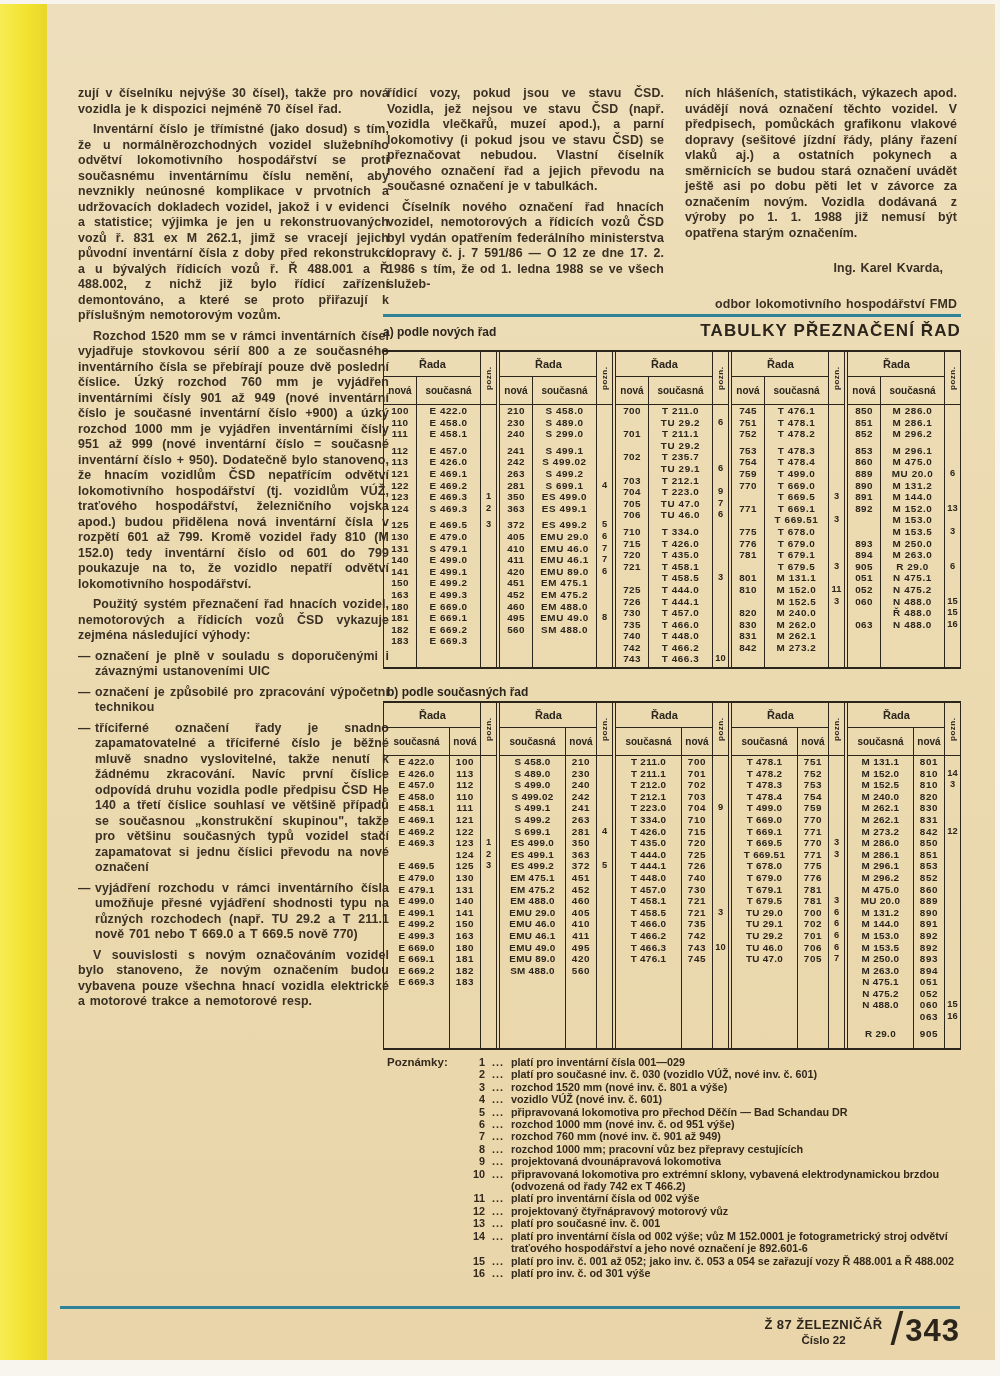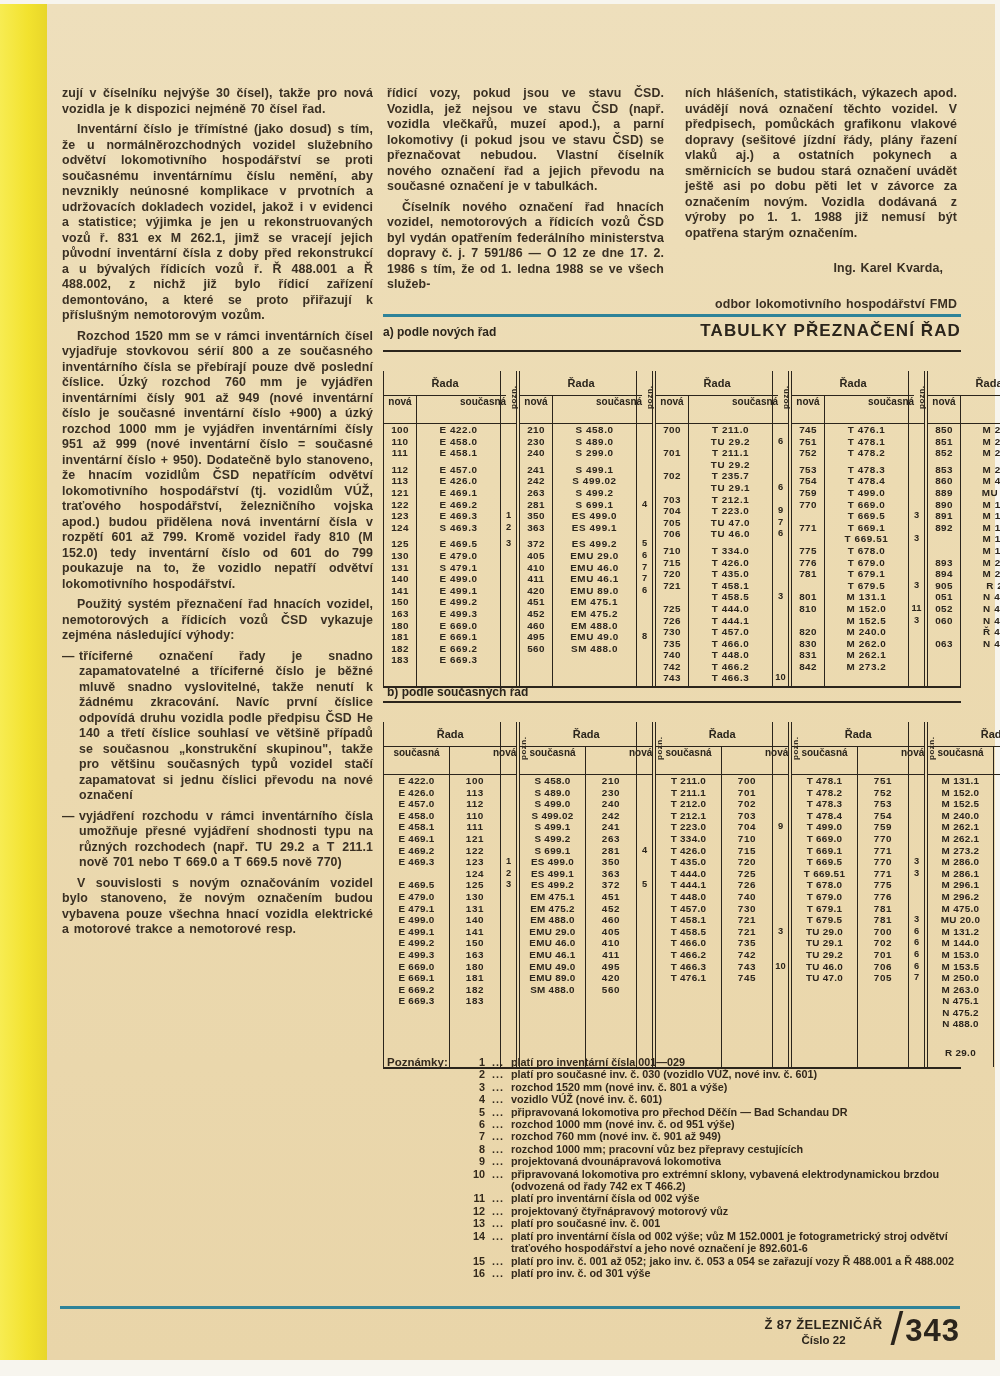--- a/index.html
+++ b/index.html
@@ -4,48 +4,48 @@
 <style>
   html,body{margin:0;padding:0;}
   body{width:1000px;height:1376px;background:#f7f5ee;position:relative;
        font-family:"Liberation Sans", sans-serif;}
   .paper{position:absolute;left:0;top:4px;width:995px;height:1356px;
          background:linear-gradient(180deg,#eedfbc 0%,#ecdbb2 35%,#e9d5a9 100%);}
   .yellow-strip{position:absolute;left:0;top:4px;width:47px;height:1356px;
          background:linear-gradient(90deg,#f7ec52 0%,#f2e22e 60%,#e8d62a 100%);}
   .col{position:absolute;font-size:12.4px;line-height:15.5px;font-weight:700;
        color:#3a3023;text-align:justify;letter-spacing:.1px;word-spacing:1.2px;}
-  #col1{left:62px;top:86px;width:311px;}
+  #col1{left:78px;top:86px;width:311px;}
   #col2{left:387px;top:86px;width:277px;}
   #col3{left:685px;top:86px;width:272px;}
   .para{margin:0 0 5px 0;text-indent:15px;}
   .para.flush{text-indent:0;}
   .bullet{position:relative;padding-left:17px;margin:0 0 5px 0;}
   .bullet::before{content:"—";position:absolute;left:0;top:0;}
   .sig{font-weight:700;text-align:right;margin-top:20px;}
   .sig.first{padding-right:14px;}
   .rule{position:absolute;background:#2e8399;height:3px;}
   .rule-top{left:383px;top:314px;width:578px;}
   .rule-bottom{left:60px;top:1306px;width:900px;}
   .table-title-row{position:absolute;left:383px;top:321px;width:578px;
       display:flex;justify-content:space-between;align-items:baseline;color:#2b251c;}
   .sec-label{font-size:12px;font-weight:700;}
   .big-title{font-size:17px;font-weight:700;letter-spacing:1.1px;}
   #label-b{position:absolute;left:387px;top:685px;font-size:12px;font-weight:700;color:#2b251c;}
   .tsection{position:absolute;display:flex;gap:2px;width:578px;box-sizing:border-box;
       border-top:2.5px solid #2b251c;border-bottom:2px solid #2b251c;color:#2b251c;}
   #section-a{left:383px;top:350px;}
   #section-b{left:383px;top:701px;}
-  .tgroup{position:relative;width:134px;box-sizing:border-box;
-      border-left:1px solid #2b251c;border-right:1px solid #2b251c;margin-top:19px;}
+  .tgroup{position:relative;width:116px;box-sizing:border-box;
+      border-left:1px solid #2b251c;border-right:1px solid #2b251c;}
   .ghead{display:flex;height:53px;border-bottom:1.8px solid #2b251c;box-sizing:border-box;}
   .ghead-left{flex:1;display:flex;flex-direction:column;}
   .ghead-rada{height:25px;line-height:25px;text-align:center;font-size:11px;font-weight:700;
       border-bottom:1px solid #2b251c;box-sizing:border-box;}
-  .ghead-cols{flex:1;display:flex;align-items:flex-start;gap:44px;}
+  .ghead-cols{flex:1;display:flex;align-items:center;}
   .hc{text-align:center;font-size:10px;font-weight:700;}
   .hc2{flex:1;}
   .ghead-pozn{width:15px;display:flex;align-items:center;justify-content:center;
       writing-mode:vertical-rl;transform:rotate(180deg);font-size:8px;font-weight:700;letter-spacing:.5px;}
   .gbody{position:relative;}
   .trow{display:flex;height:11.6px;line-height:11.6px;font-size:9.9px;font-weight:700;}
   .trow.gaprow{height:5px;}
   .tc{text-align:center;letter-spacing:.3px;}
   .tc2{flex:1;letter-spacing:.6px;}
   .tcp{width:15px;text-align:center;font-size:9.3px;}
@@ -69,20 +69,22 @@
 <body>
 
 <div class="paper"></div>
 <div class="yellow-strip"></div>
 
 <div id="col1" class="col">
     <div class="para flush">zují v číselníku nejvýše 30 čísel), takže pro nová vozidla je k dispozici nejméně 70 čísel řad.</div>
     <div class="para">Inventární číslo je třímístné (jako dosud) s tím, že u normálněrozchodných vozidel služebního odvětví lokomotivního hospodářství se proti současnému inventárnímu číslu nemění, aby nevznikly neúnosné komplikace v prvotních a udržovacích dokladech vozidel, jakož i v evidenci a statistice; výjimka je jen u rekonstruovaných vozů ř. 831 ex M 262.1, jimž se vracejí jejich původní inventární čísla z doby před rekonstrukcí a u bývalých řídicích vozů ř. Ř 488.001 a Ř 488.002, z nichž již bylo řídicí zařízení demontováno, a které se proto přiřazují k příslušným nemotorovým vozům.</div>
     <div class="para">Rozchod 1520 mm se v rámci inventárních čísel vyjadřuje stovkovou sérií 800 a ze současného inventárního čísla se přebírají pouze dvě poslední číslice. Úzký rozchod 760 mm je vyjádřen inventárními čísly 901 až 949 (nové inventární číslo je současné inventární číslo +900) a úzký rozchod 1000 mm je vyjádřen inventárními čísly 951 až 999 (nové inventární číslo = současné inventární číslo + 950). Dodatečně bylo stanoveno, že hnacím vozidlům ČSD nepatřícím odvětví lokomotivního hospodářství (tj. vozidlům VÚŽ, traťového hospodářství, železničního vojska apod.) budou přidělena nová inventární čísla v rozpětí 601 až 799. Kromě vozidel řady 810 (M 152.0) tedy inventární číslo od 601 do 799 poukazuje na to, že vozidlo nepatří odvětví lokomotivního hospodářství.</div>
     <div class="para">Použitý systém přeznačení řad hnacích vozidel, nemotorových a řídicích vozů ČSD vykazuje zejména následující výhody:</div>
+    <div class="bullet">označení je plně v souladu s doporučenými i závaznými ustanoveními UIC</div>
+    <div class="bullet">označení je způsobilé pro zpracování výpočetní technikou</div>
     <div class="bullet">tříciferné označení řady je snadno zapamatovatelné a tříciferné číslo je běžné mluvě snadno vyslovitelné, takže nenutí k žádnému zkracování. Navíc první číslice odpovídá druhu vozidla podle předpisu ČSD He 140 a třetí číslice souhlasí ve většině případů se současnou „konstrukční skupinou", takže pro většinu současných typů vozidel stačí zapamatovat si jednu číslici převodu na nové označení</div>
     <div class="bullet">vyjádření rozchodu v rámci inventárního čísla umožňuje přesné vyjádření shodnosti typu na různých rozchodech (např. TU 29.2 a T 211.1 nově 701 nebo T 669.0 a T 669.5 nově 770)</div>
     <div class="para">V souvislosti s novým označováním vozidel bylo stanoveno, že novým označením budou vybavena pouze všechna hnací vozidla elektrické a motorové trakce a nemotorové resp.</div>
   </div>
 <div id="col2" class="col">
     <div class="para flush">řídicí vozy, pokud jsou ve stavu ČSD. Vozidla, jež nejsou ve stavu ČSD (např. vozidla vlečkařů, muzeí apod.), a parní lokomotivy (i pokud jsou ve stavu ČSD) se přeznačovat nebudou. Vlastní číselník nového označení řad a jejich převodu na současné označení je v tabulkách.</div>
     <div class="para">Číselník nového označení řad hnacích vozidel, nemotorových a řídicích vozů ČSD byl vydán opatřením federálního ministerstva dopravy č. j. 7 591/86 — O 12 ze dne 17. 2. 1986 s tím, že od 1. ledna 1988 se ve všech služeb-</div>
   </div>
 <div id="col3" class="col">
     <div class="para flush">ních hlášeních, statistikách, výkazech apod. uvádějí nová označení těchto vozidel. V předpisech, pomůckách grafikonu vlakové dopravy (sešitové jízdní řády, plány řazení vlaků aj.) a ostatních pokynech a směrnicích se budou stará označení uvádět ještě asi po dobu pěti let v závorce za označením novým. Vozidla dodávaná z výroby po 1. 1. 1988 již nemusí být opatřena starým označením.</div>

